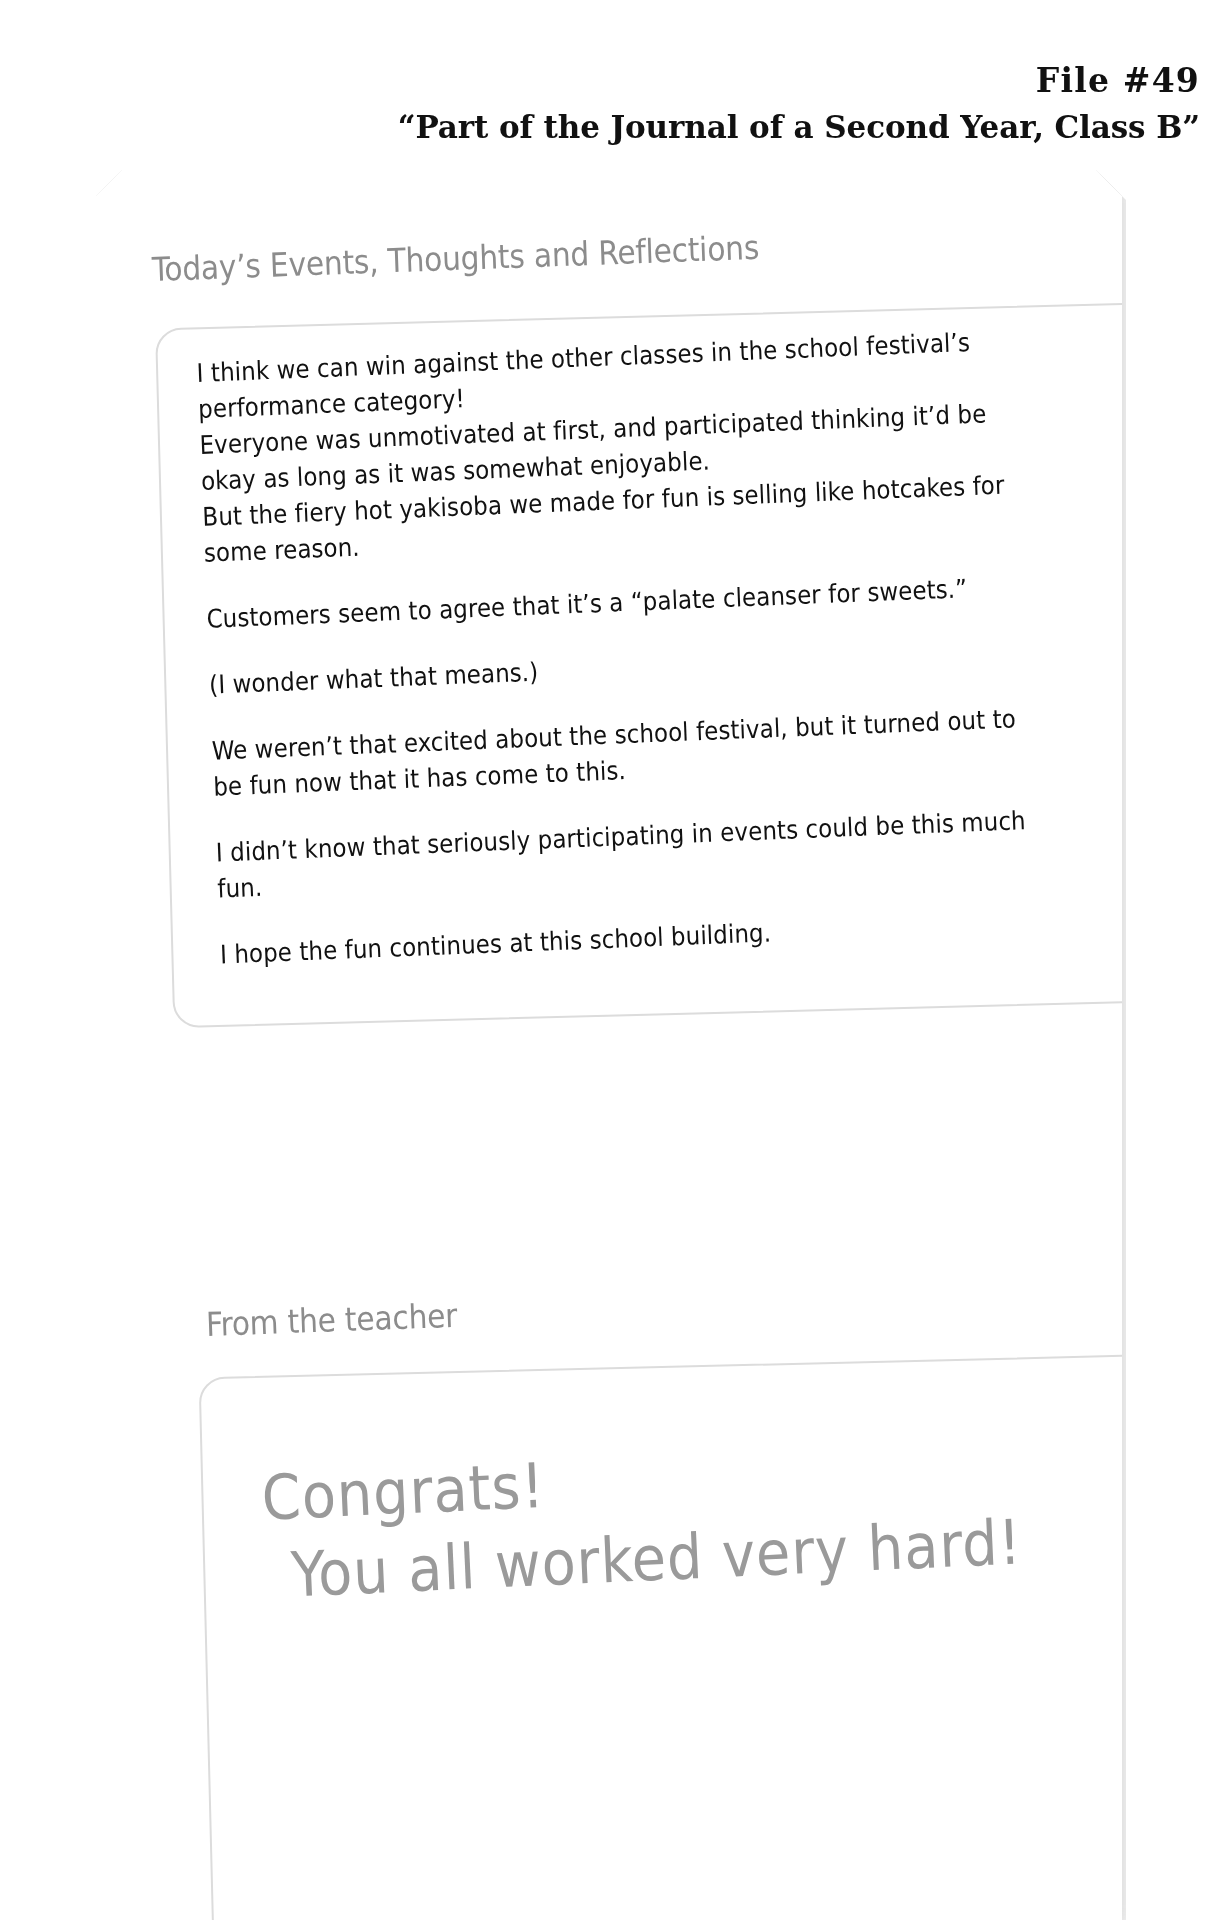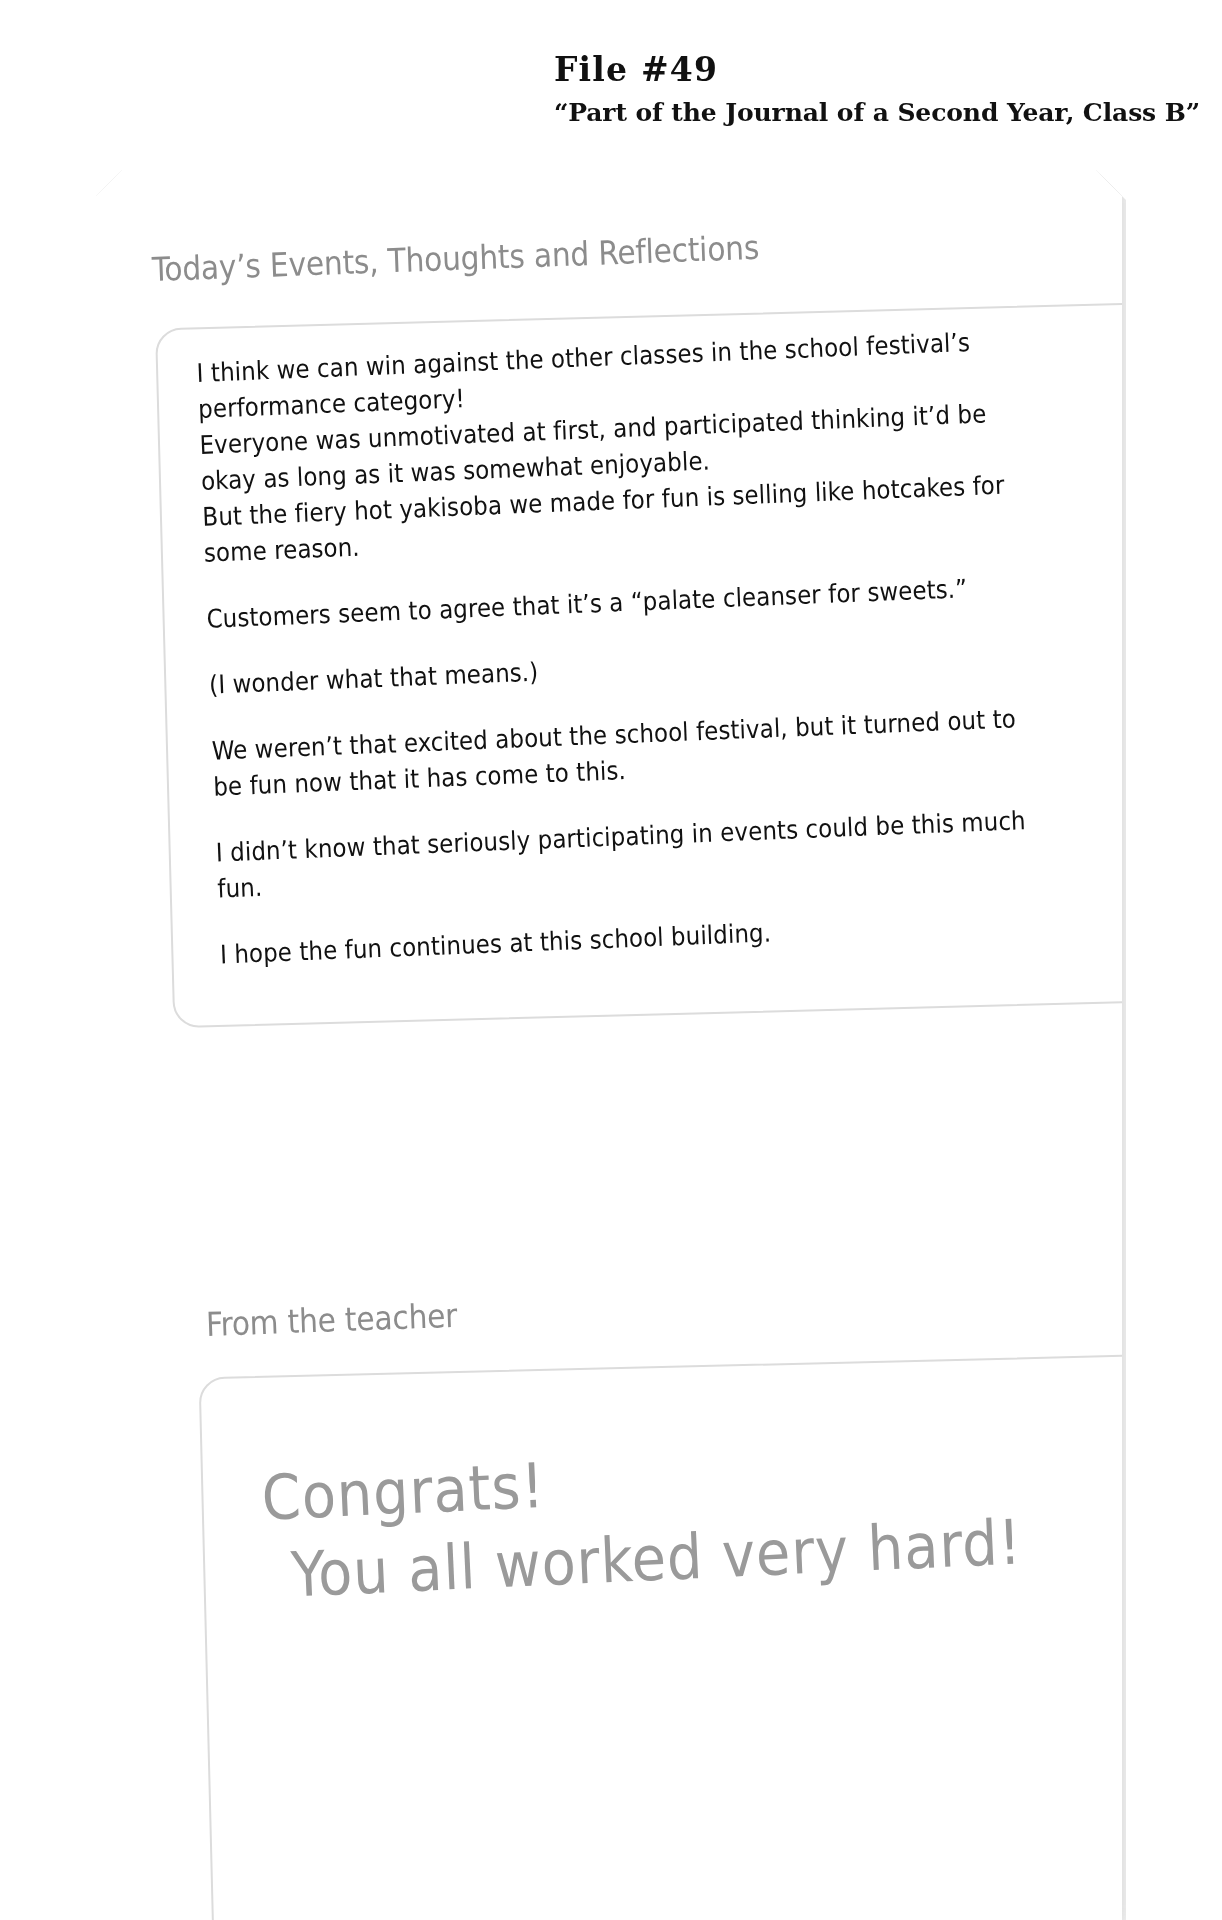--- a/index.html
+++ b/index.html
@@ -12,38 +12,38 @@
     height: 1920px;
     position: relative;
     overflow: hidden;
     font-family: "Liberation Sans", sans-serif;
     -webkit-font-smoothing: antialiased;
   }
 
   
   #page-header {
     position: absolute;
-    top: 52px;
+    top: 63px;
     right: 22px;
-    text-align: left;
+    text-align: right;
     color: #111;
   }
   #file-number {
     font-family: "DejaVu Serif", serif;
     font-weight: 700;
     font-size: 33px;
     letter-spacing: 1.2px;
     line-height: 1.1;
     color: #111;
     display: block;
   }
   #doc-subtitle {
     font-family: "DejaVu Serif", serif;
     font-weight: 700;
-    font-size: 25px;
+    font-size: 31px;
     letter-spacing: -0.1px;
     line-height: 1.2;
     margin-top: 10px;
     color: #111;
     display: block;
     white-space: nowrap;
   }
 
   
   #sheet {

